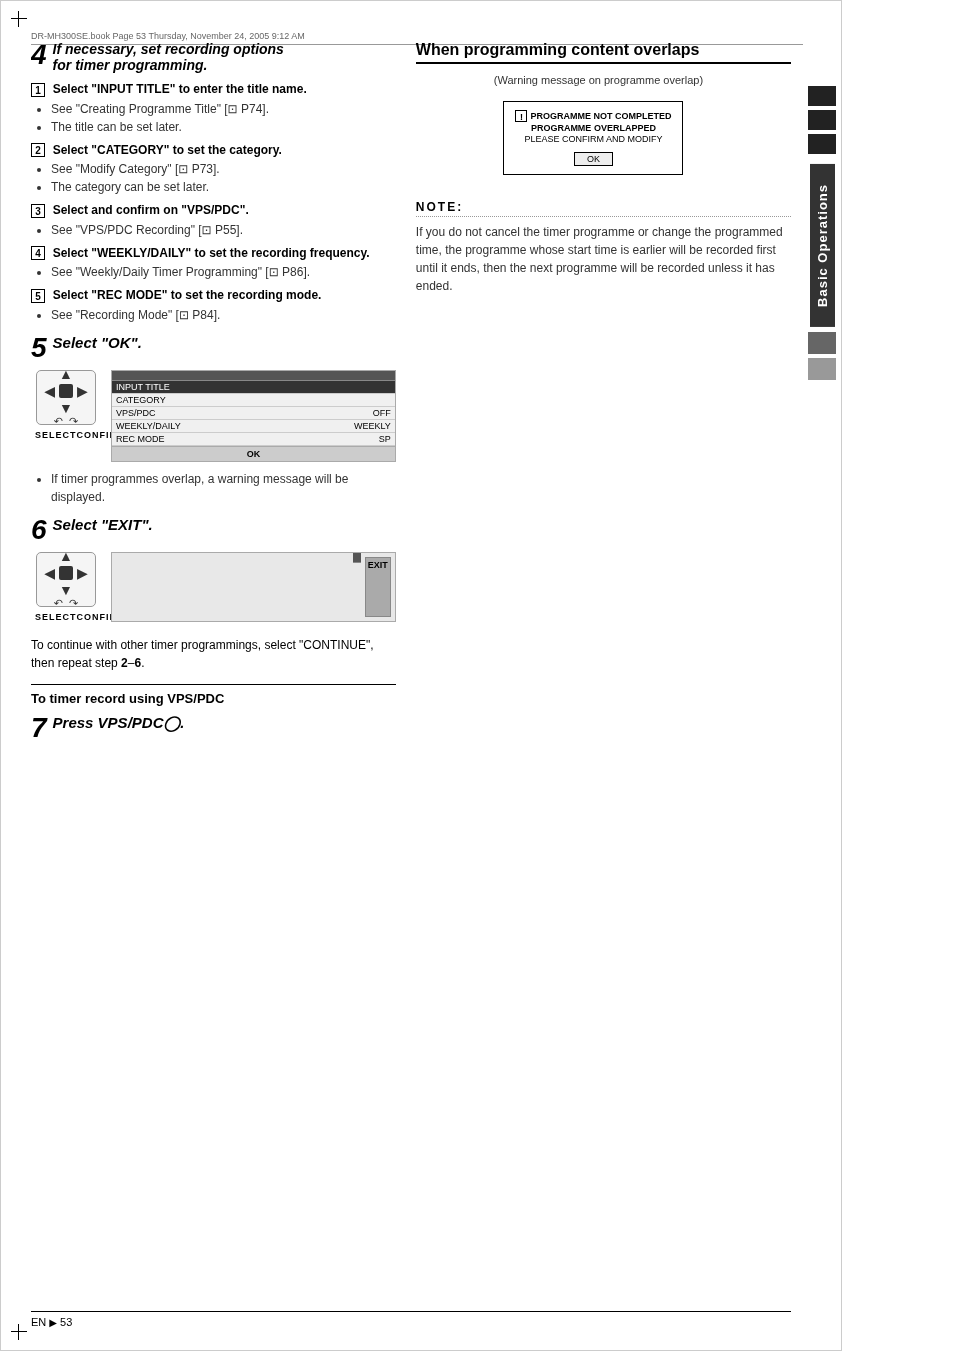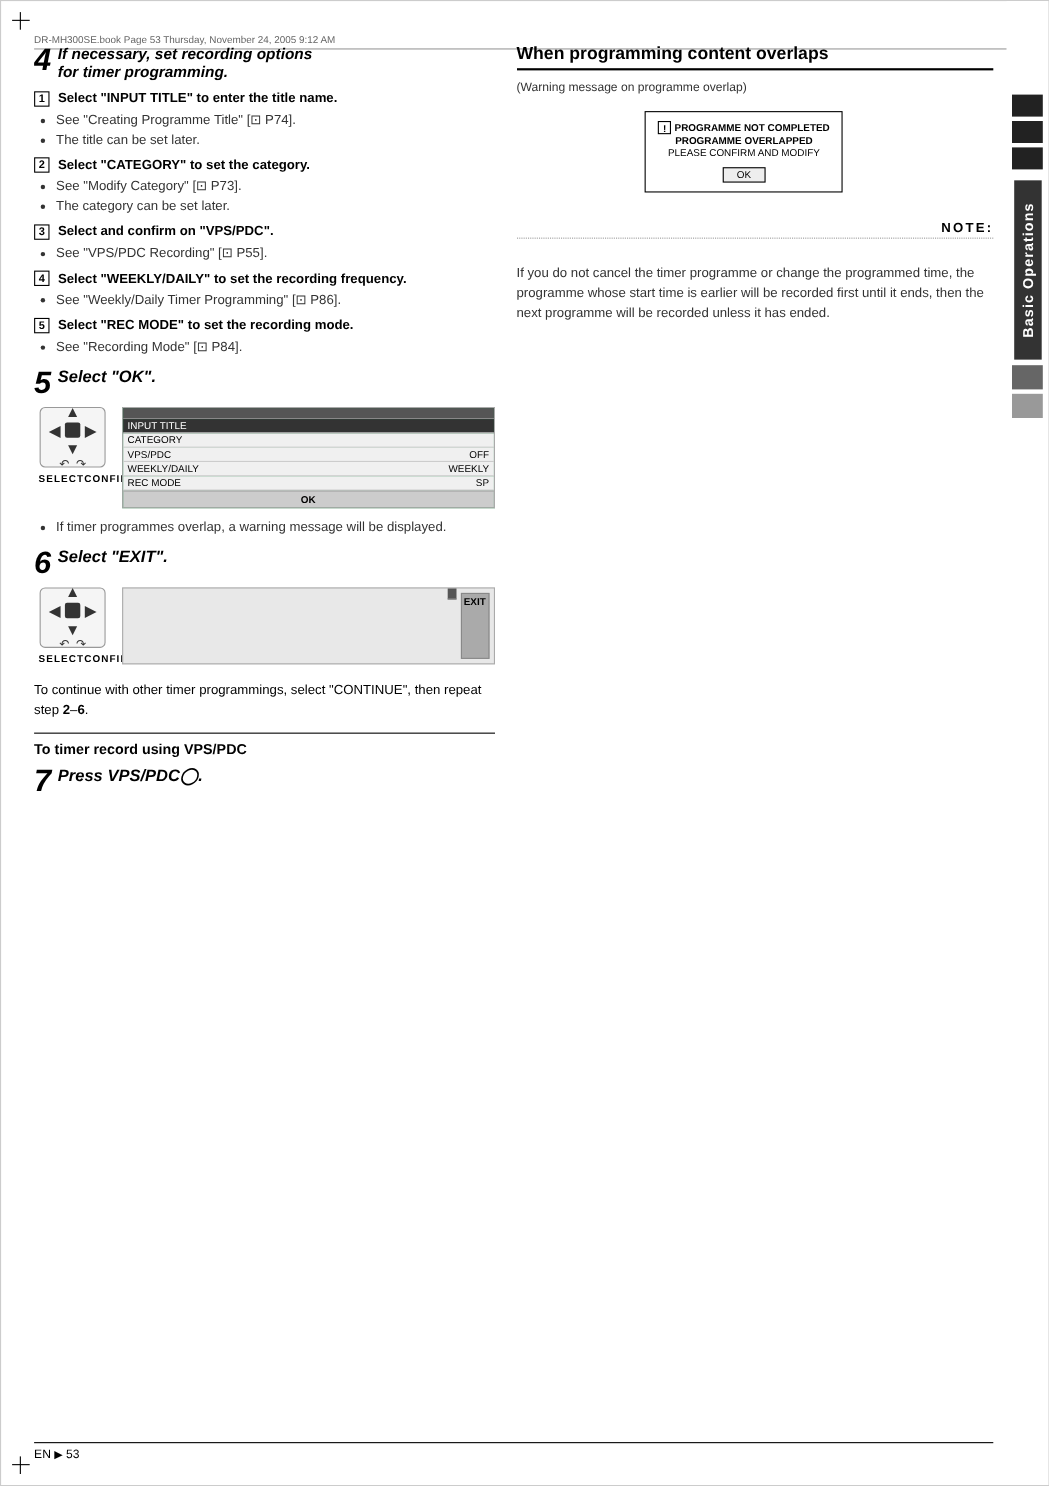--- a/index.html
+++ b/index.html
@@ -7,21 +7,21 @@
       font-family: Arial, Helvetica, sans-serif;
       font-size: 13px;
       background: #fff;
       width: 954px;
       min-height: 1351px;
       position: relative;
       overflow: hidden;
     }
 
     .page-wrapper {
-      width: 954px;
+      width: 842px;
       min-height: 1351px;
       background: #fff;
       position: relative;
       border: 1px solid #ccc;
     }
 
     .crosshair {
       position: absolute;
       width: 16px;
       height: 16px;
@@ -209,22 +209,21 @@
     .note-section {
       margin-top: 15px;
     }
 
     .note-title {
       font-size: 12px;
       font-weight: bold;
       letter-spacing: 2px;
       border-bottom: 1px dotted #999;
       padding-bottom: 2px;
-      margin-bottom: 22px;
-      text-align: right;
+      margin-bottom: 6px;
     }
 
     .note-text {
       font-size: 12px;
       line-height: 1.5;
       color: #333;
     }
 
     
     .diagram-container {
@@ -342,21 +341,21 @@
       border-top: 1px solid #000;
       padding-top: 4px;
     }
 
     .footer-en {
       font-size: 11px;
     }
 
     
     .warning-caption {
-      text-align: left;
+      text-align: center;
       font-size: 11px;
       color: #333;
       margin-bottom: 5px;
       padding-right: 10px;
     }
 
     .step-text-block {
       font-size: 12px;
       line-height: 1.5;
       margin-bottom: 6px;

